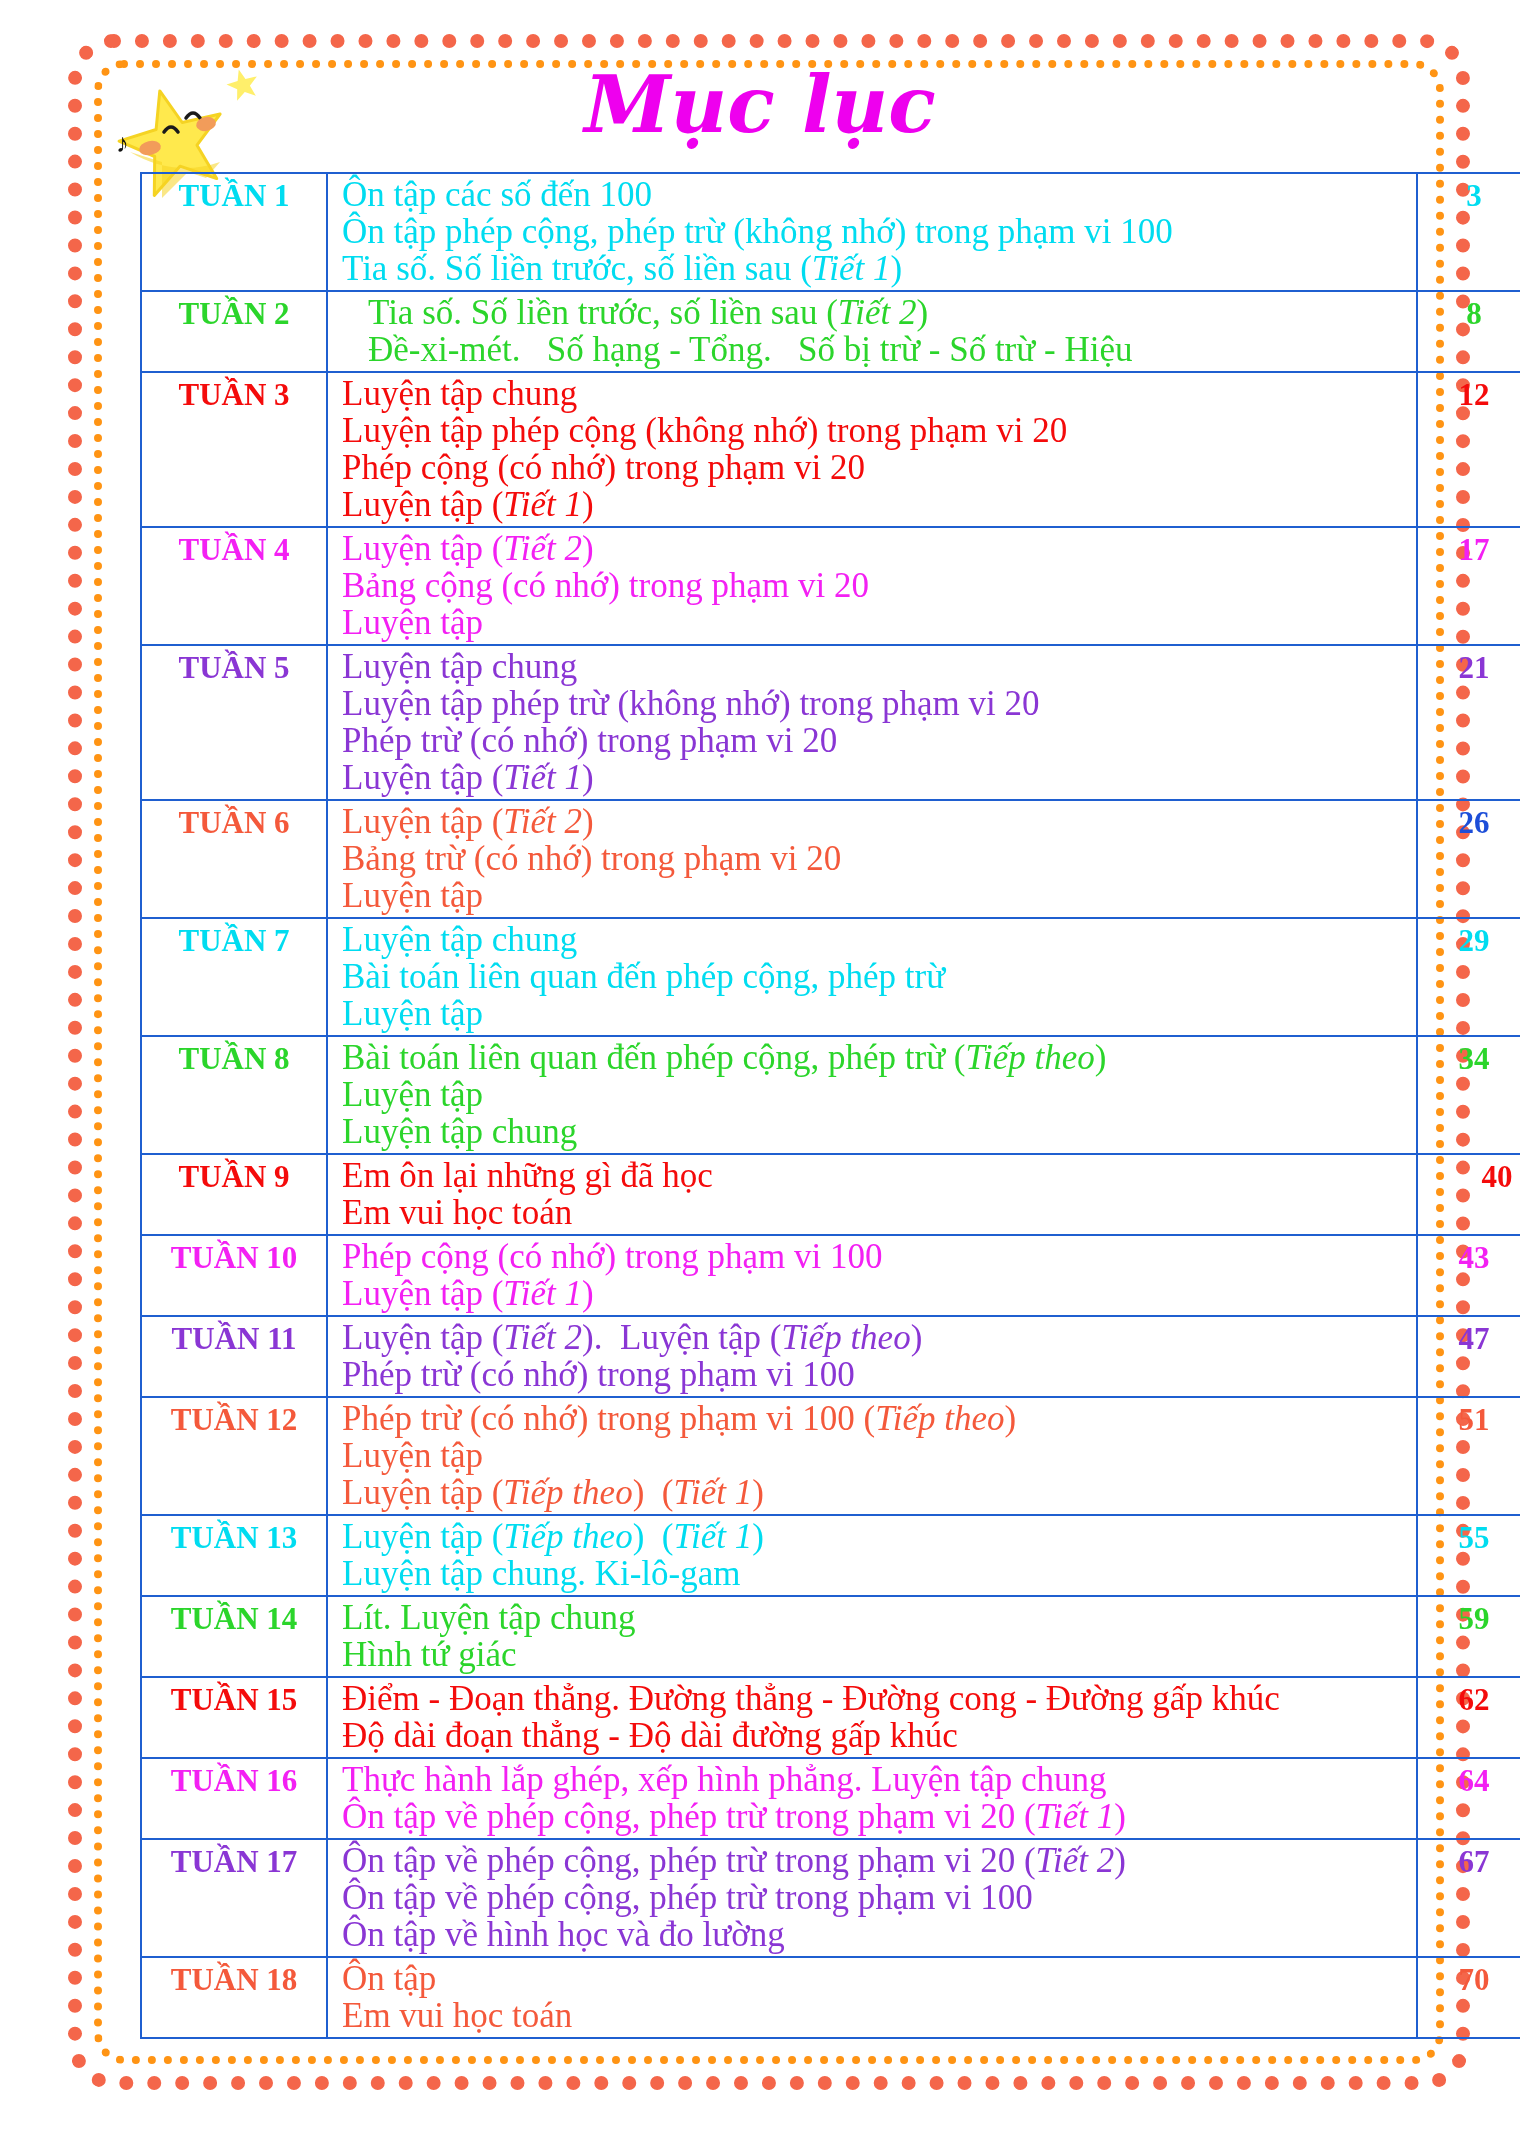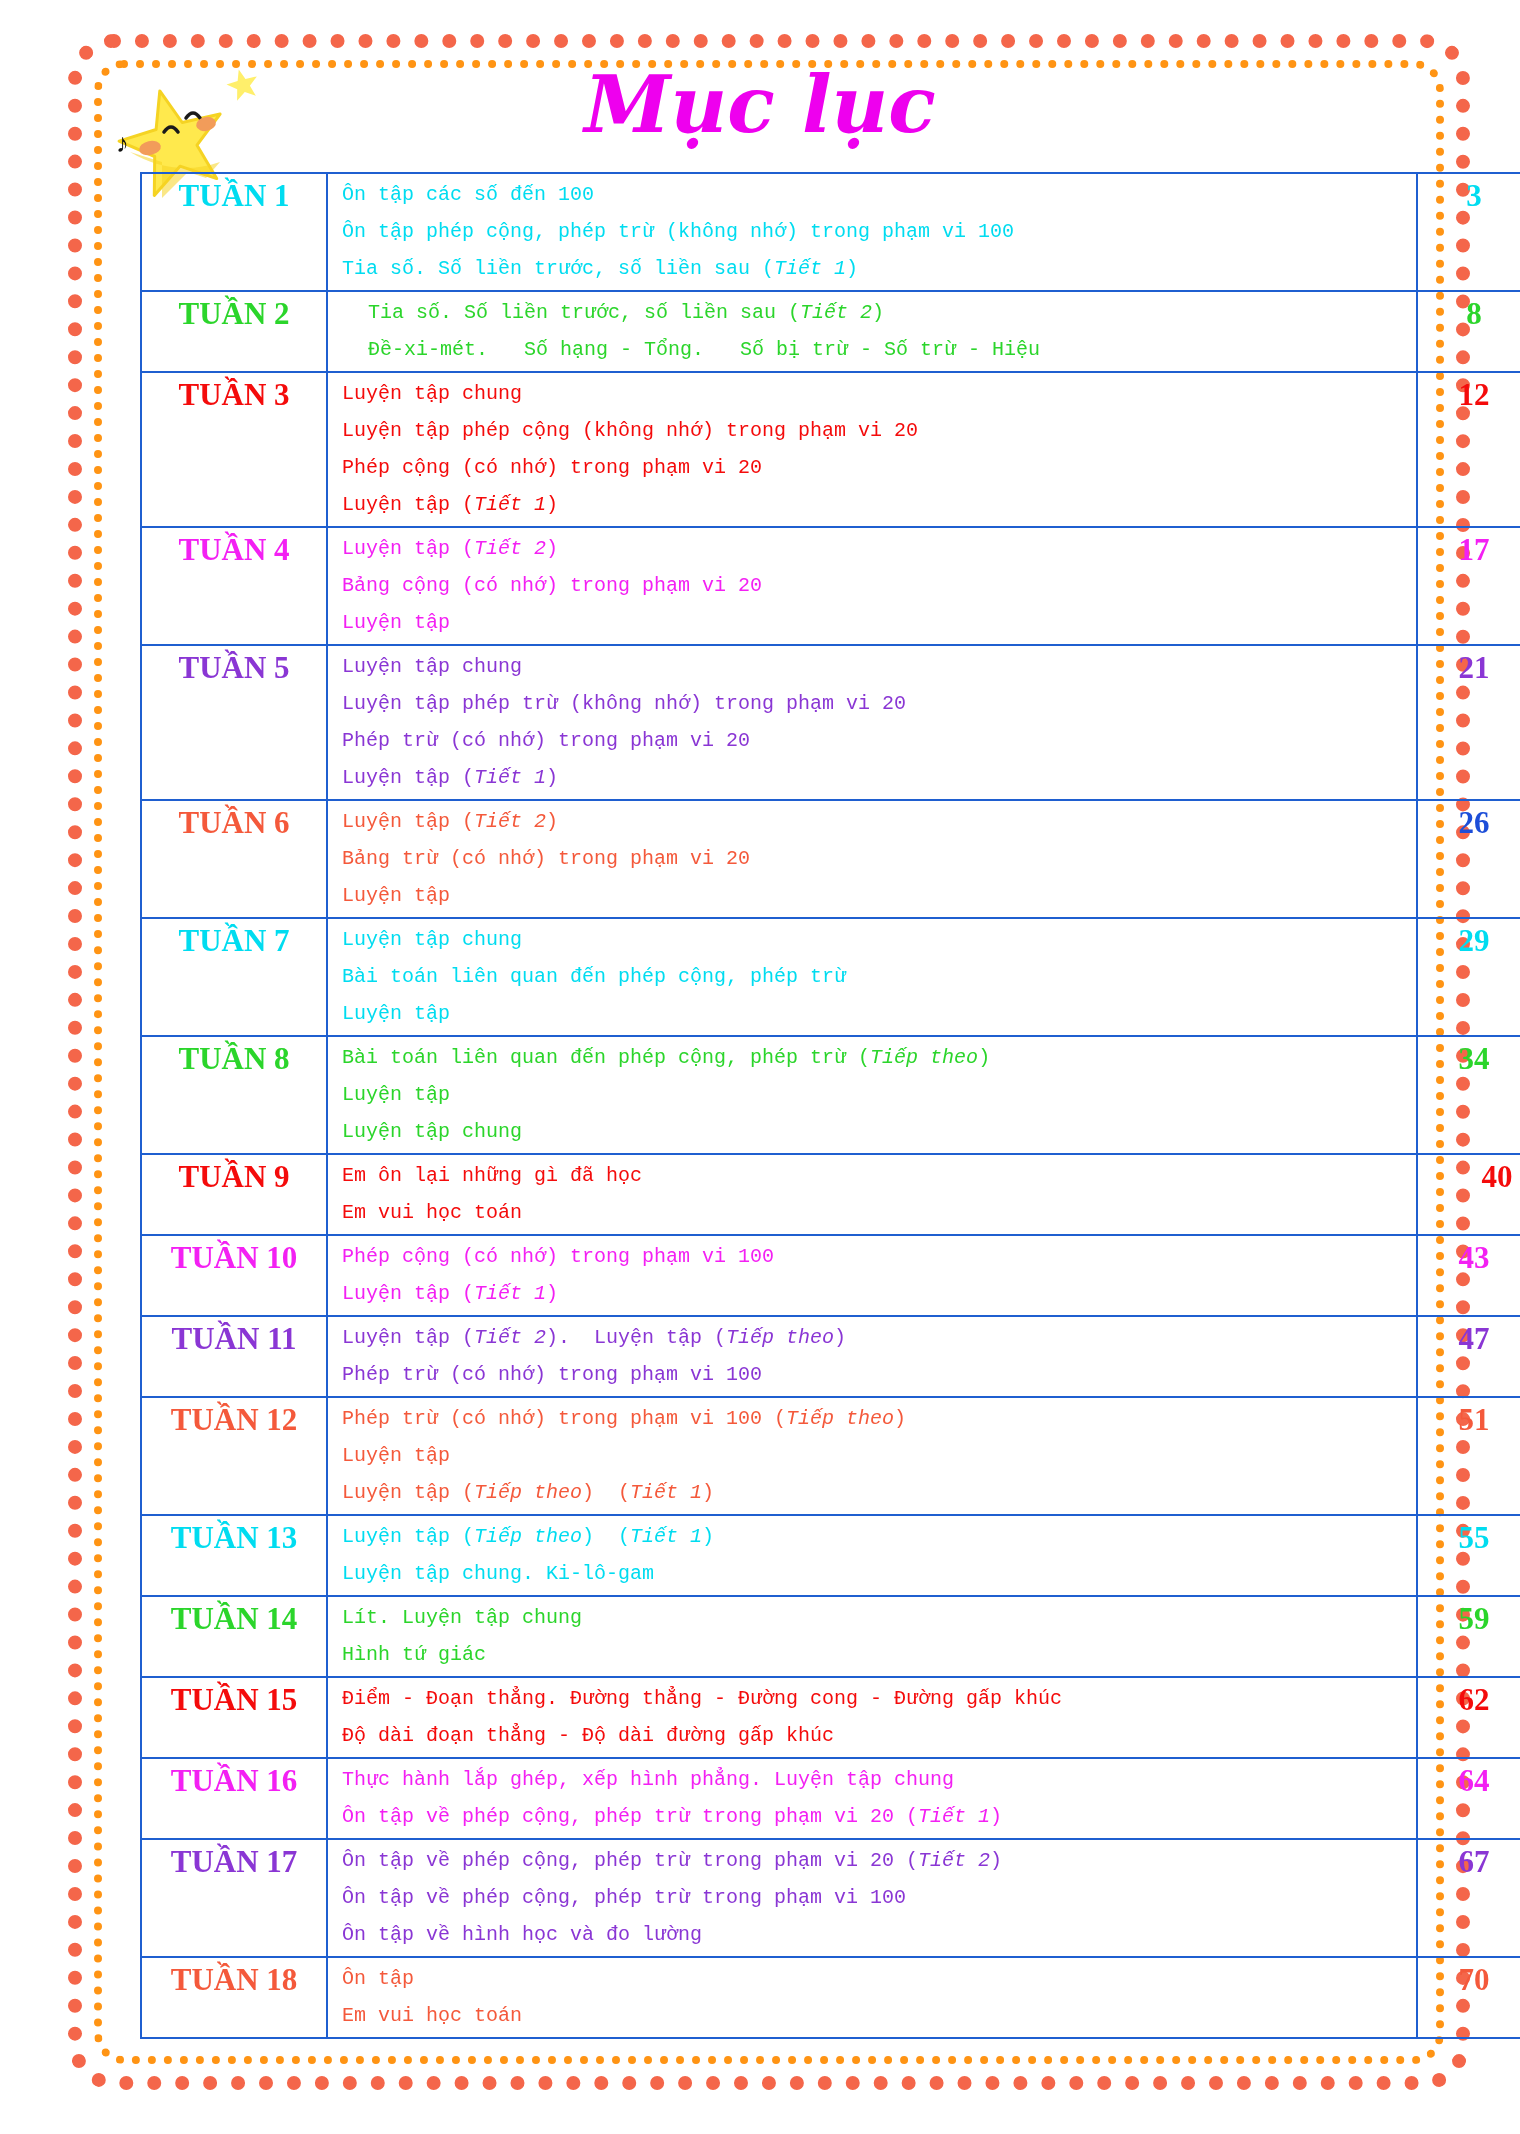--- a/index.html
+++ b/index.html
@@ -63,22 +63,21 @@
   td.week-cell {
     width: 182px;
     text-align: center;
     font-weight: bold;
     font-size: 31px;
     padding-top: 4px;
     white-space: nowrap;
   }
   td.lessons-cell {
     padding: 2px 8px 3px 14px;
-    font-size: 20px;
-    font-family: Liberation Mono, monospace;
+    font-size: 35px;
   }
   td.page-cell {
     width: 110px;
     text-align: center;
     font-weight: bold;
     font-size: 31px;
     padding-top: 4px;
   }
   .lesson-line {
     line-height: 37px;

